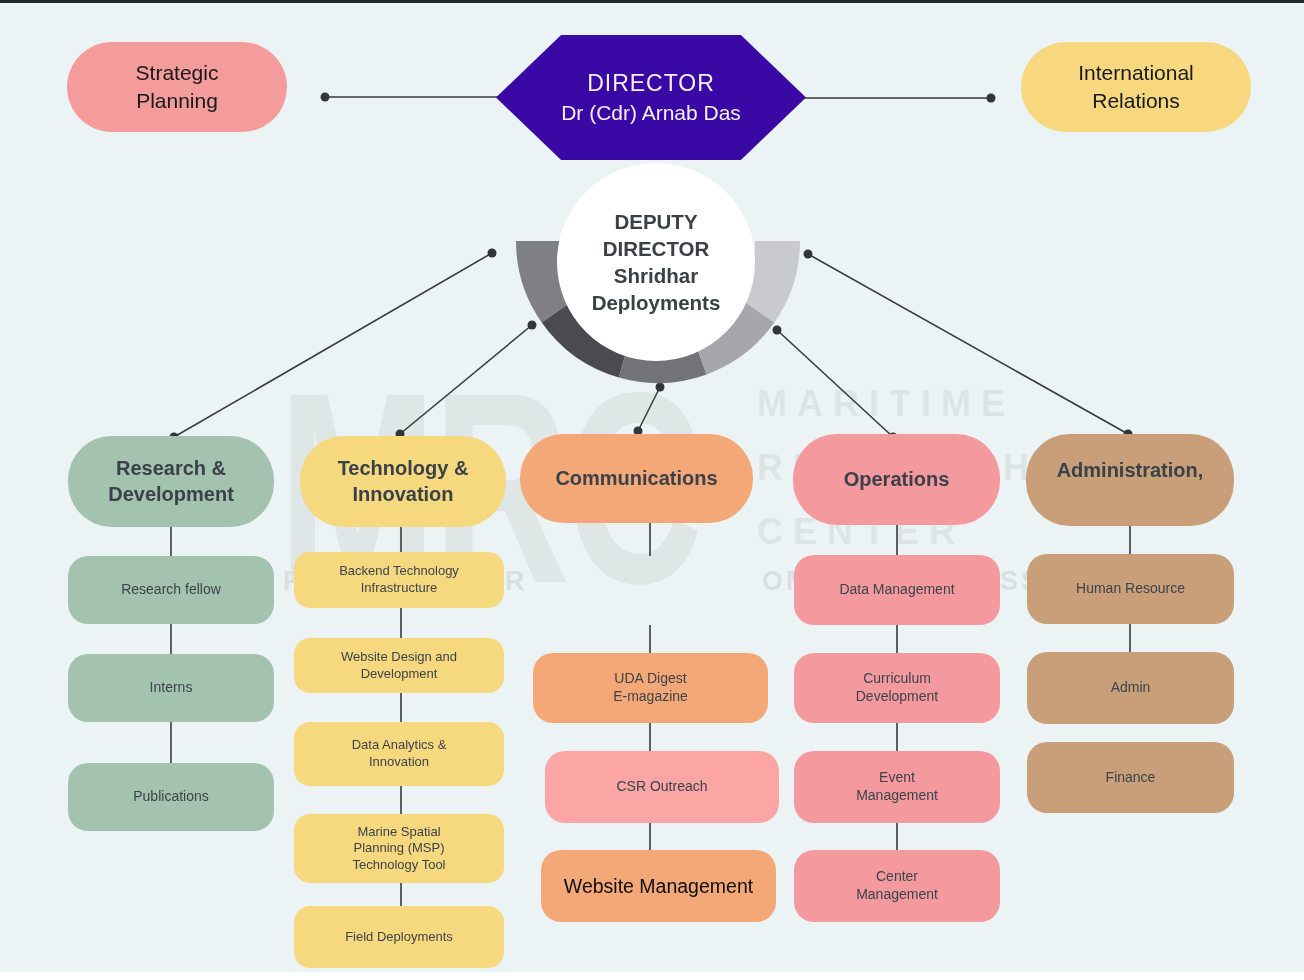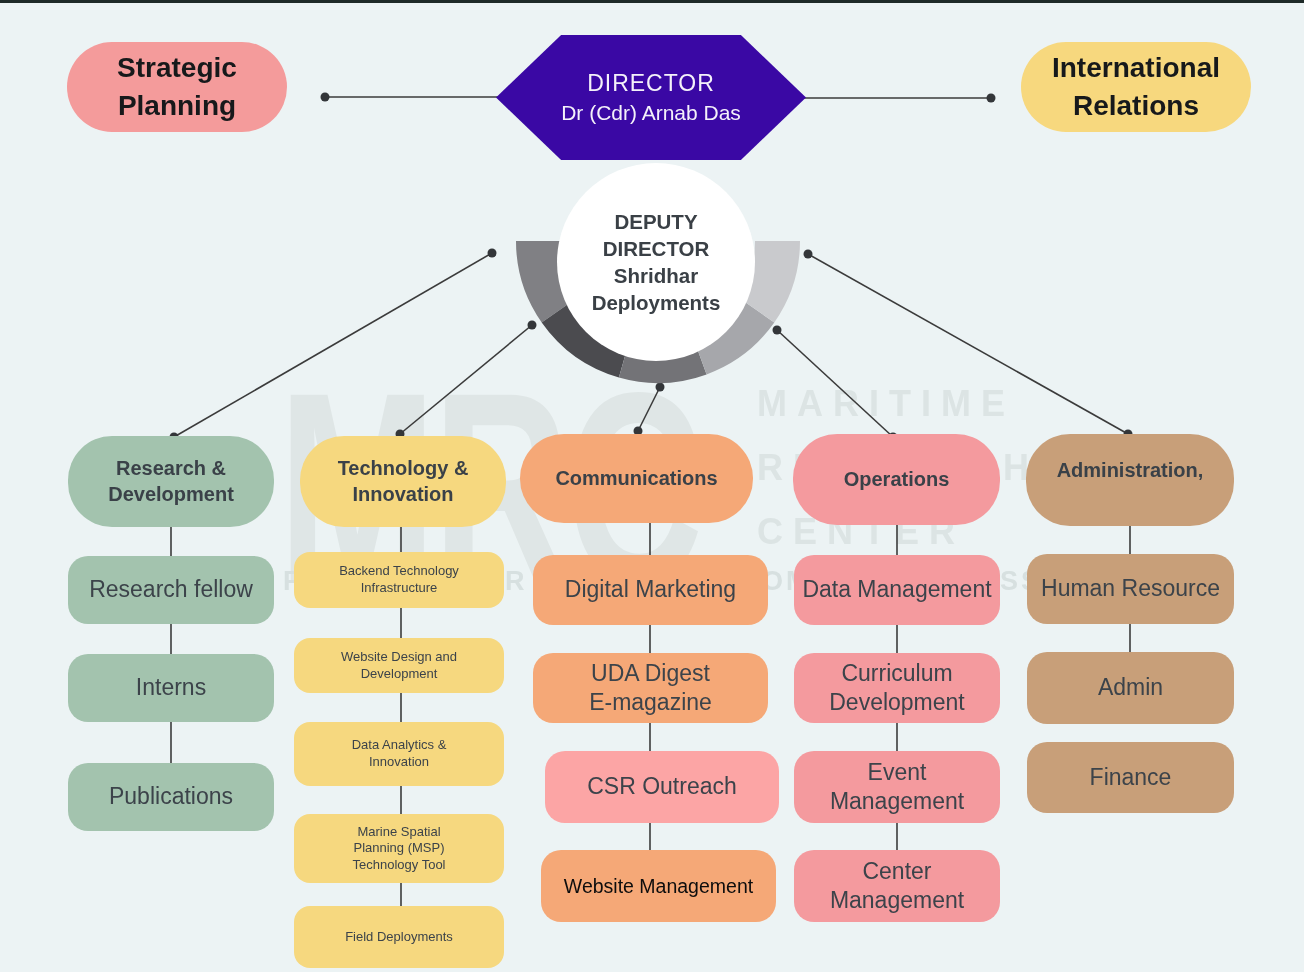--- a/index.html
+++ b/index.html
@@ -19,23 +19,23 @@
            line-height:64px;color:#dce4e4;white-space:pre-line;}
   .wm-frag{top:566px;font-size:27px;font-weight:700;letter-spacing:3px;color:#d7e0e0;}
 
   svg.overlay{position:absolute;left:0;top:0;z-index:2;}
   .cline{stroke:#3b3b3b;stroke-width:1.6;}
   .dot{fill:#333639;}
 
   
   .pill{position:absolute;z-index:4;display:flex;align-items:center;justify-content:center;
         text-align:center;color:#3c434a;white-space:pre-line;line-height:1.28;}
-  .toprow{font-weight:bold;font-size:28px;color:#17191b;border-radius:45px;line-height:1.35;}
+  .toprow{font-weight:normal;font-size:21px;color:#17191b;border-radius:45px;line-height:1.35;}
   .header{font-weight:bold;font-size:20px;border-radius:44px;color:#3a4148;}
-  .child{font-size:23px;border-radius:20px;}
+  .child{font-size:14px;border-radius:20px;}
   .small{font-size:13px;border-radius:16px;}
   .top-align{align-items:flex-start;padding-top:24px;box-sizing:border-box;}
   .dark-text{color:#0d0d0d;font-size:19.5px;margin-left:8px;}
 
   .hexagon{position:absolute;z-index:4;left:496px;top:35px;width:310px;height:125px;
            clip-path:polygon(0% 50%,21% 0%,79% 0%,100% 50%,79% 100%,21% 100%);
            display:flex;flex-direction:column;align-items:center;justify-content:center;
            color:#f4f1fa;}
   .hex-title{font-size:23px;letter-spacing:1px;margin-bottom:4px;}
   .hex-name{font-size:21px;}
@@ -140,21 +140,20 @@
   <div class="pill small" style="left: 294px; top: 638px; width: 210px; height: 55px; background: rgb(246, 216, 127);">Website Design and
 Development</div>
   <div class="pill small" style="left: 294px; top: 722px; width: 210px; height: 64px; background: rgb(246, 216, 127);">Data Analytics &amp;
 Innovation</div>
   <div class="pill small" style="left: 294px; top: 906px; width: 210px; height: 62px; background: rgb(246, 216, 127);">Field Deployments</div>
   <div class="pill small" style="left: 294px; top: 814px; width: 210px; height: 69px; background: rgb(246, 216, 127);">Marine Spatial
 Planning (MSP)
 Technology Tool</div>
 
   <div class="pill header" style="left: 520px; top: 434px; width: 233px; height: 89px; background: rgb(245, 168, 119);">Communications</div>
-  <div class="pill child" style="left: 533px; top: 555px; width: 235px; height: 70px; background: rgb(245, 168, 119);">Digital Marketing</div>
   <div class="pill child" style="left: 533px; top: 653px; width: 235px; height: 70px; background: rgb(245, 168, 119);">UDA Digest
 E-magazine</div>
   <div class="pill child" style="left: 545px; top: 751px; width: 234px; height: 72px; background: #fca5a5;">CSR Outreach</div>
   <div class="pill child dark-text" style="left: 533px; top: 850px; width: 235px; height: 72px; background: rgb(245, 168, 119);">Website Management</div>
 
   <div class="pill header" style="left: 793px; top: 434px; width: 207px; height: 91px; background: rgb(244, 154, 158);">Operations</div>
   <div class="pill child" style="left: 794px; top: 555px; width: 206px; height: 70px; background: rgb(244, 154, 158);">Data Management</div>
   <div class="pill child" style="left: 794px; top: 653px; width: 206px; height: 70px; background: rgb(244, 154, 158);">Curriculum
 Development</div>
   <div class="pill child" style="left: 794px; top: 751px; width: 206px; height: 72px; background: rgb(244, 154, 158);">Event

